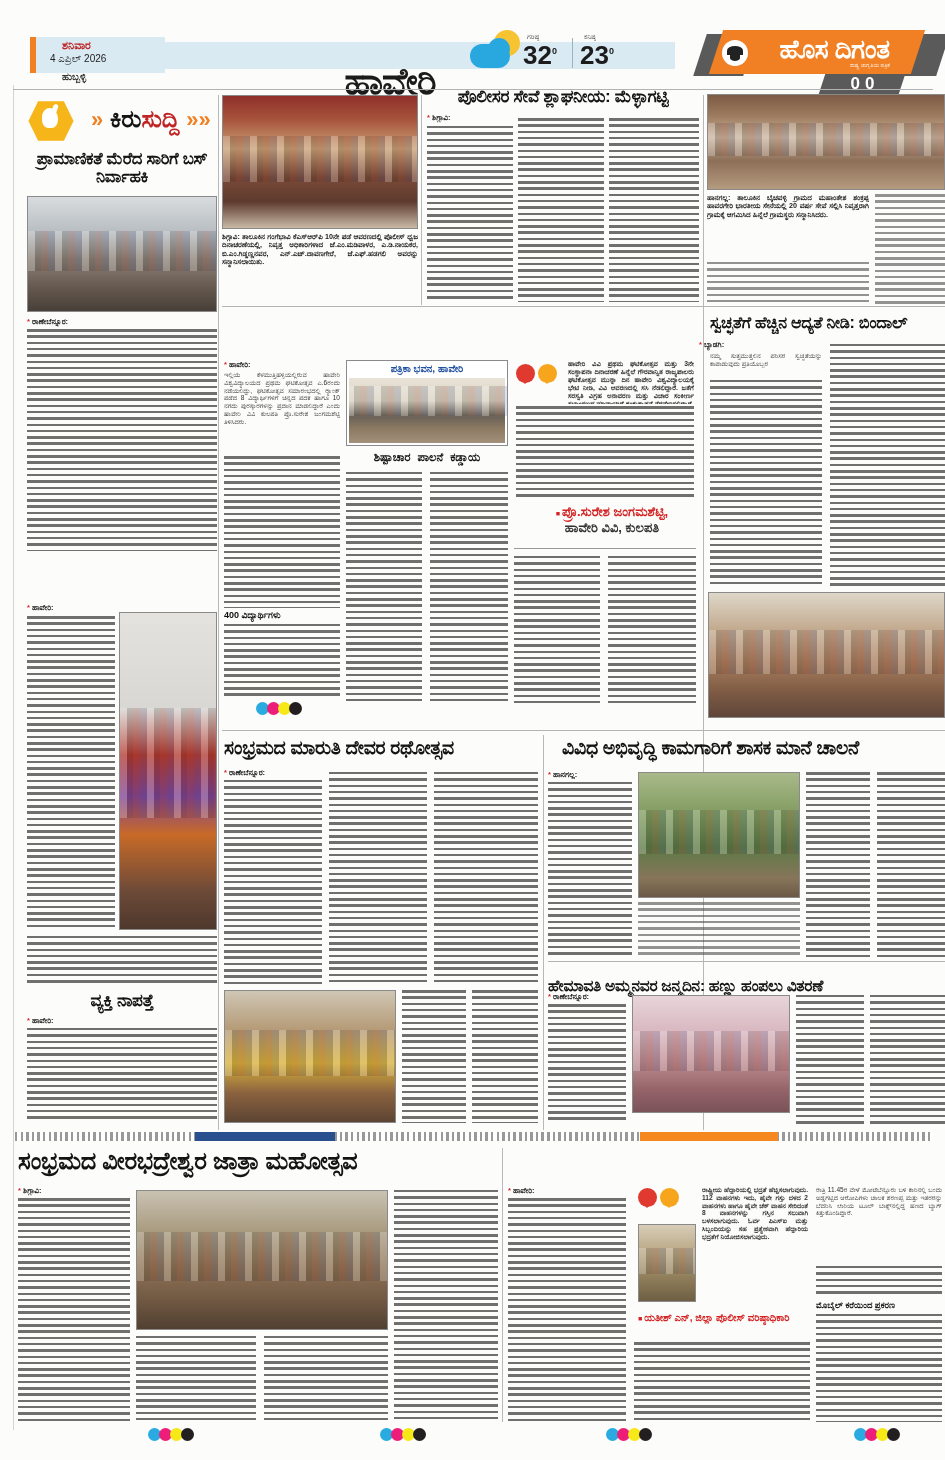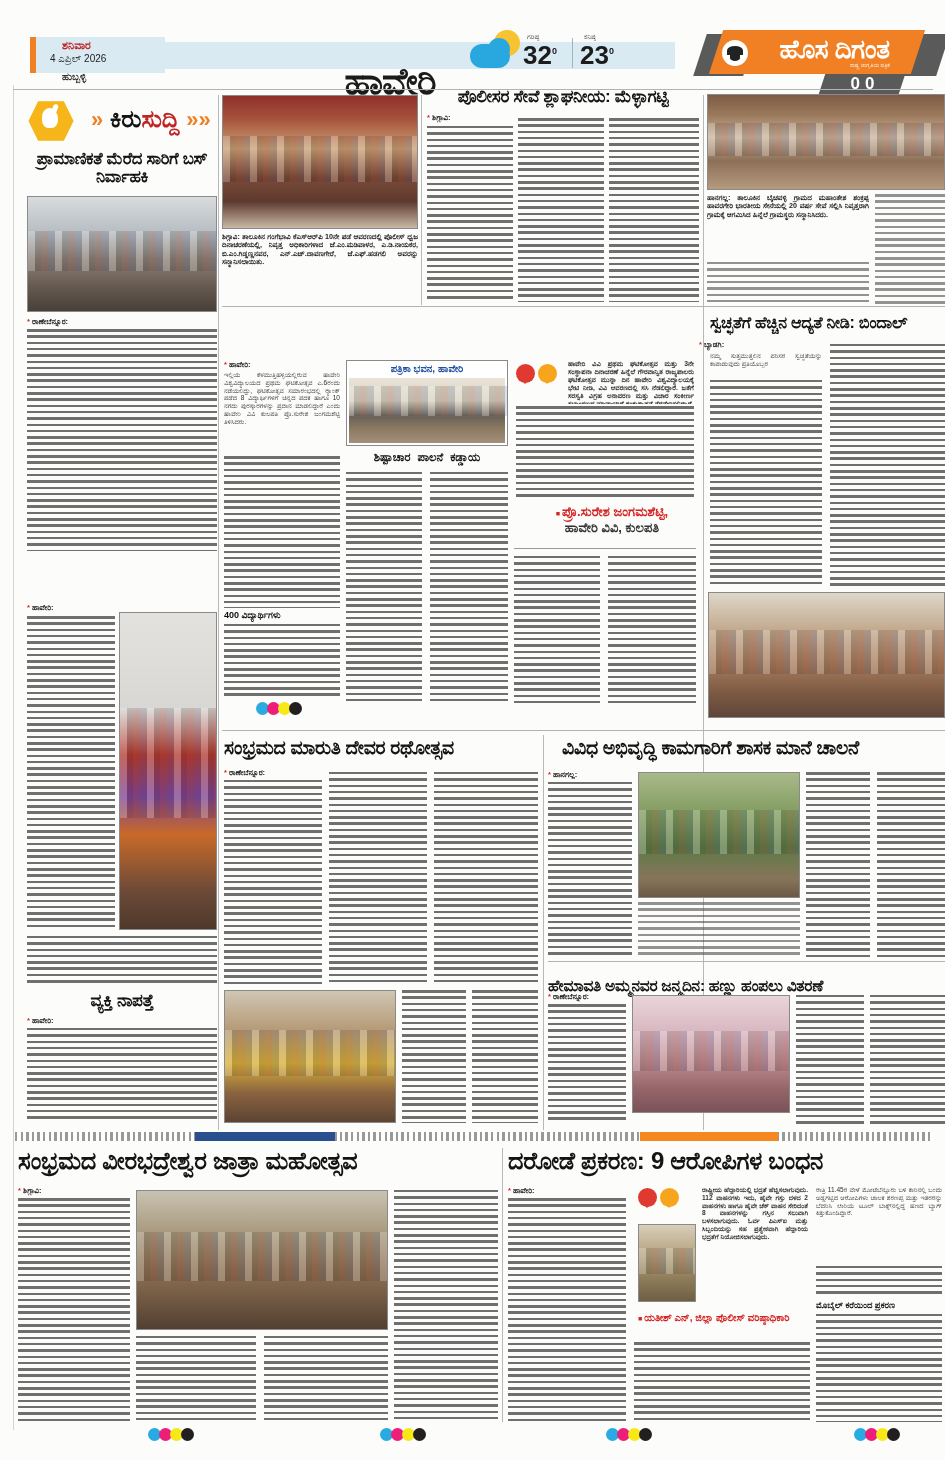--- a/index.html
+++ b/index.html
@@ -214,21 +214,20 @@
 
   <div class="hl" style="left:18px;top:1148px;width:482px;font-size:24px;">ಸಂಭ್ರಮದ ವೀರಭದ್ರೇಶ್ವರ ಜಾತ್ರಾ ಮಹೋತ್ಸವ</div>
   <div class="dl" style="left:18px;top:1186px;">ಶಿಗ್ಗಾವಿ:</div>
   <div class="gk" style="left:18px;top:1198px;width:112px;height:224px;"></div>
   <div class="ph ph-street" style="left:136px;top:1190px;width:252px;height:140px;"></div>
   <div class="gk" style="left:394px;top:1190px;width:104px;height:232px;"></div>
   <div class="gk" style="left:136px;top:1336px;width:120px;height:86px;"></div>
   <div class="gk" style="left:264px;top:1336px;width:124px;height:86px;"></div>
   <div class="vr" style="left:502px;top:1148px;height:274px;"></div>
 
-  <div class="hl" style="left:508px;top:1148px;width:420px;font-size:24px;">ದರೋಡೆ ಪ್ರಕರಣ: 9 ಆರೋಪಿಗಳ ಬಂಧನ</div>
   <div class="dl" style="left:508px;top:1186px;">ಹಾವೇರಿ:</div>
   <div class="gk" style="left:508px;top:1198px;width:118px;height:224px;"></div>
 
   <div class="abs" style="left:634px;top:1184px;width:176px;height:152px;">
     <div class="abs" style="left:4px;top:4px;width:46px;height:30px;">
       <span class="qmark q-red"></span>
         <span class="qmark q-yel"></span>
     </div>
     <div class="ph ph-officer" style="left:4px;top:40px;width:58px;height:78px;"></div>
     <div class="smalltext" style="left:68px;top:2px;width:106px;height:118px;font-size:6.6px;font-weight:bold;color:#333;">ರಾಷ್ಟ್ರೀಯ ಹೆದ್ದಾರಿಯಲ್ಲಿ ಭದ್ರತೆ ಹೆಚ್ಚಿಸಲಾಗುವುದು. 112 ವಾಹನಗಳು ಇದು, ಹೈವೇ ಗಸ್ತು ದಳದ 2 ವಾಹನಗಳು ಹಾಗೂ ಹೈವೇ ಚೆಕ್ ವಾಹನ ಸೇರಿದಂತೆ 8 ವಾಹನಗಳನ್ನು ಗಸ್ತಿನ ಸಲುವಾಗಿ ಬಳಸಲಾಗುವುದು. ಓರ್ವ ಪಿಎಸ್‌ಐ ಮತ್ತು ಸಿಬ್ಬಂದಿಯನ್ನು ಸಹ ಪ್ರತ್ಯೇಕವಾಗಿ ಹೆದ್ದಾರಿಯ ಭದ್ರತೆಗೆ ನಿಯೋಜಿಸಲಾಗುವುದು.</div>

